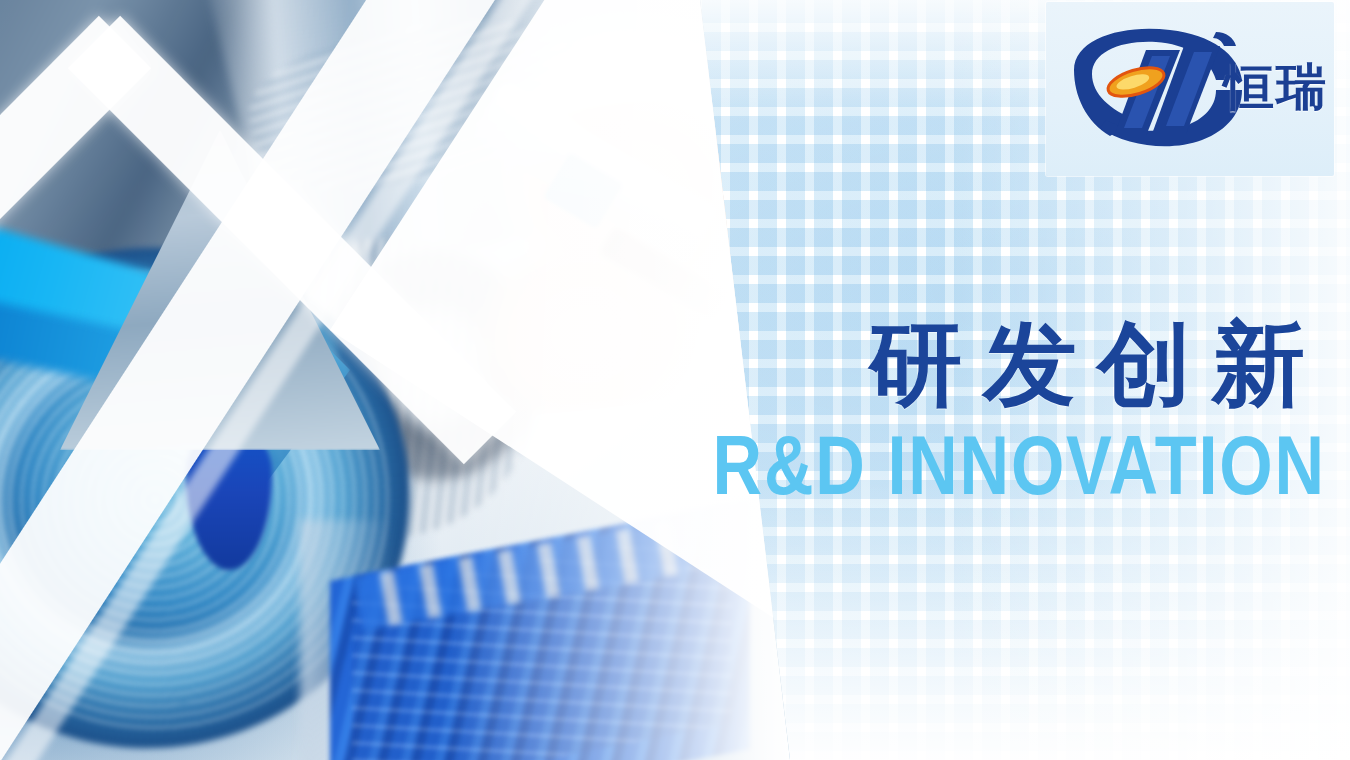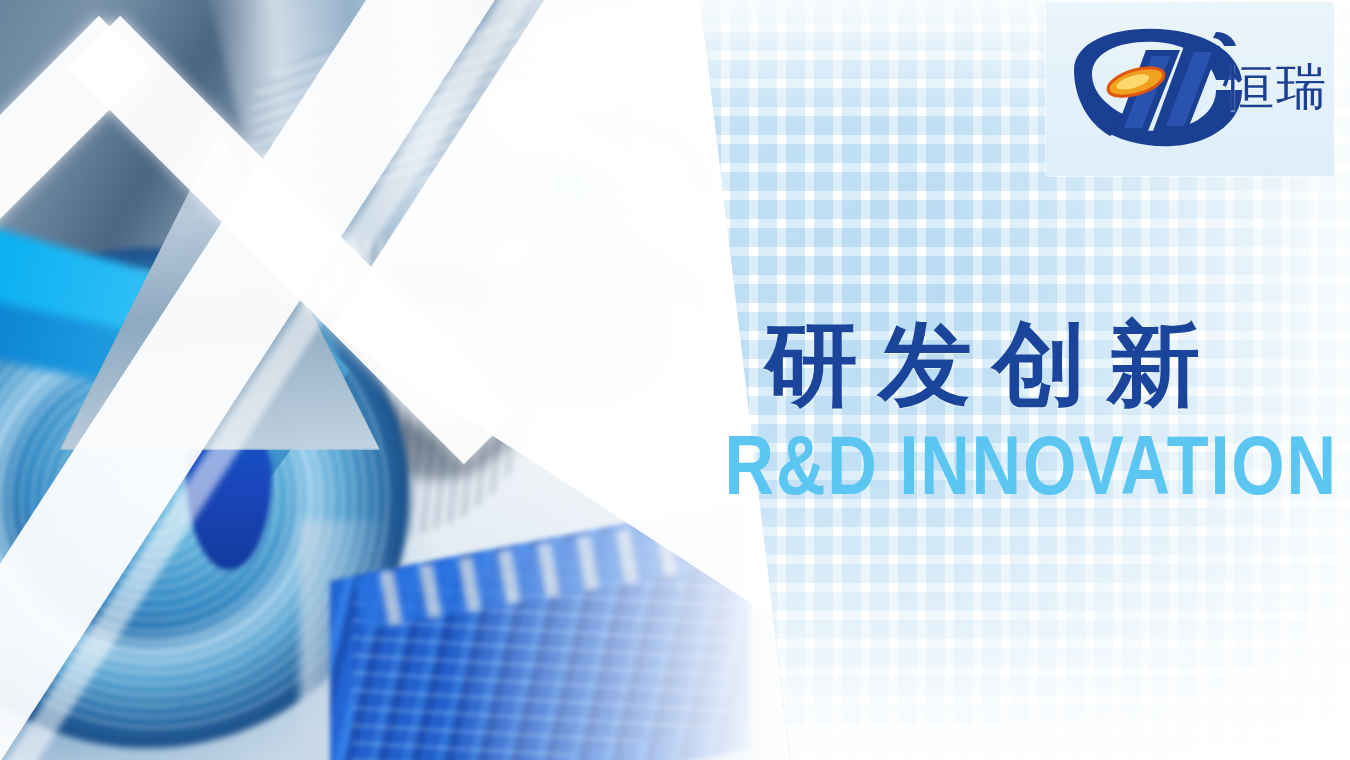--- a/index.html
+++ b/index.html
@@ -304,23 +304,23 @@
   
   .photo-blend {
     position: absolute; inset: 0;
     background: linear-gradient(92deg, rgba(255,255,255,0) 58%, rgba(255,255,255,0.55) 80%, rgba(255,255,255,0.95) 96%, #fff 100%);
     pointer-events: none;
   }
 
   
   .headline-wrap {
     position: absolute;
-    right: 12px;
+    right: 24px;
     top: 318px;
-    text-align: center;
+    text-align: right;
     line-height: 1;
   }
   .headline-cn {
     font-family: "Liberation Sans", "DejaVu Sans", sans-serif;
     font-size: 92px;
     font-weight: bold;
     color: #1b459a;
     letter-spacing: 20px;
     text-indent: 20px;
     white-space: nowrap;
@@ -357,21 +357,21 @@
     position: absolute;
     left: 20px; top: 22px;
     width: 180px; height: 130px;
   }
   .logo-cn {
     position: absolute;
     left: 178px;
     top: 60px;
     font-family: "Liberation Sans", "DejaVu Sans", sans-serif;
     font-size: 50px;
-    font-weight: normal;
+    font-weight: bold;
     color: #1b3f93;
     letter-spacing: 2px;
     line-height: 1;
     text-shadow: 0 1px 1px rgba(255,255,255,0.8);
   }
 </style>
 </head>
 <body>
 
 <div id="banner">

